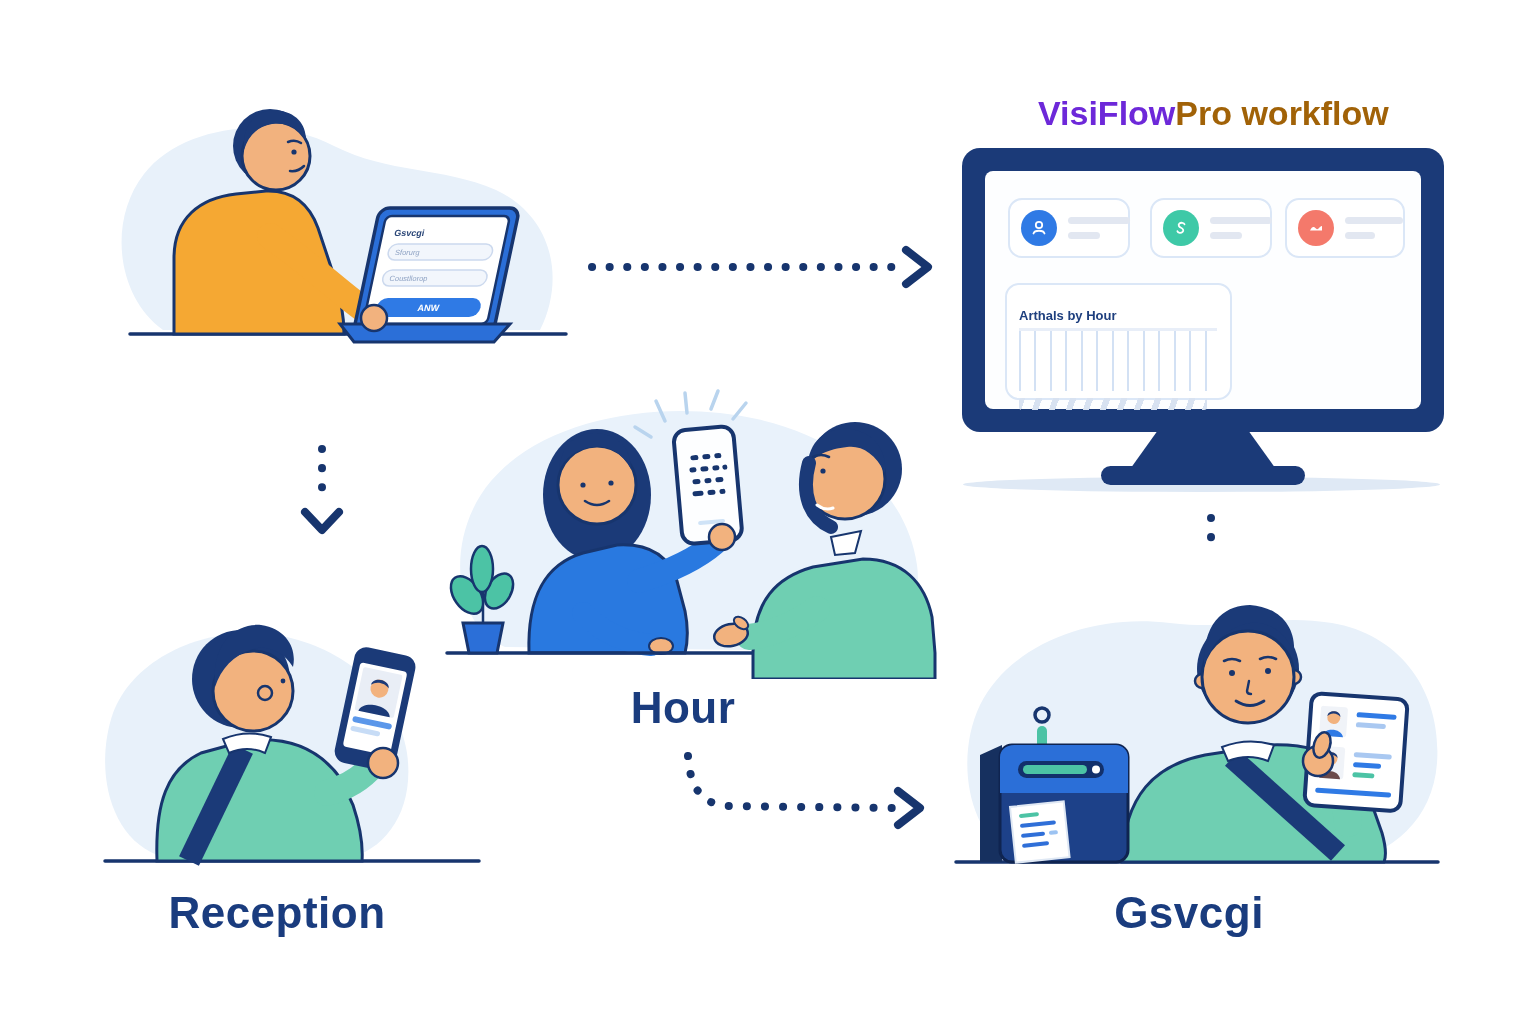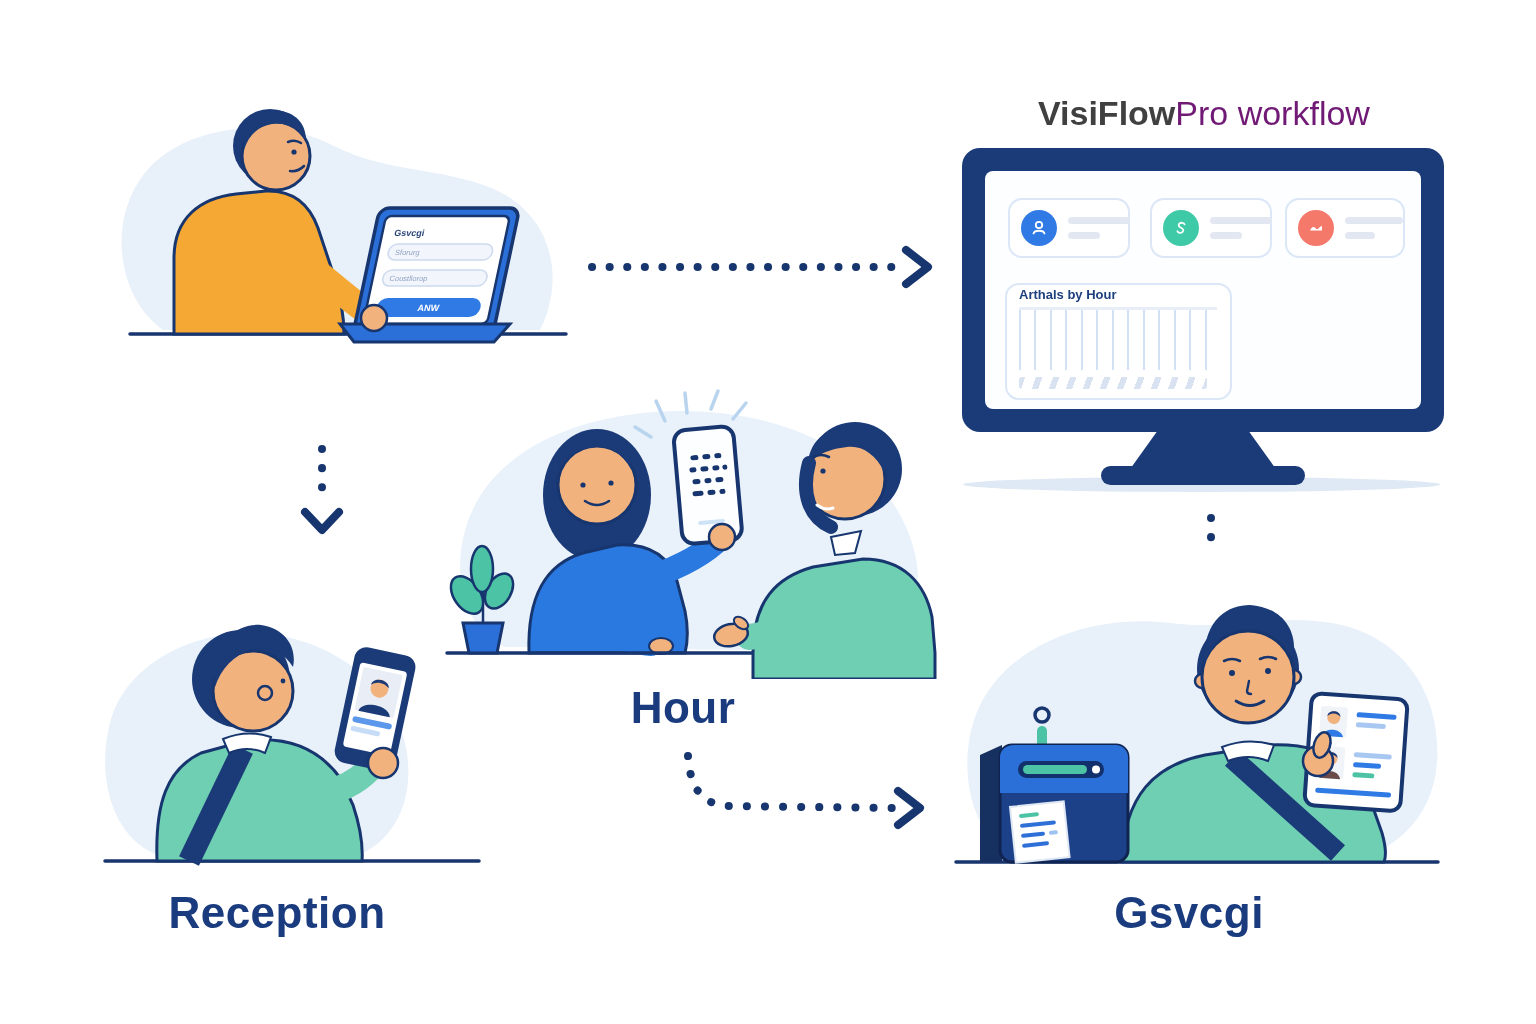--- a/index.html
+++ b/index.html
@@ -3,41 +3,41 @@
 <meta charset="utf-8">
 <style>
   html,body{margin:0;padding:0;background:#fff;}
   #stage{position:relative;width:1536px;height:1024px;background:#ffffff;overflow:hidden;
          font-family:"Liberation Sans",sans-serif;}
   .scene{position:absolute;}
   .step-label{position:absolute;transform:translateX(-50%);font-weight:700;font-size:44px;
               color:#1a3c7e;white-space:nowrap;letter-spacing:.5px;}
   
   .wf-title{position:absolute;left:1038px;top:94px;font-size:34px;color:#b9c3e0;white-space:nowrap;}
-  .wf-title .brand{font-weight:700;color:#404040;text-align:center;}
-  .wf-title .suffix{font-weight:400;color:#701a75;}
+  .wf-title .brand{font-weight:700;color:#6d28d9;text-align:center;}
+  .wf-title .suffix{font-weight:700;color:#a16207;}
   
   .monitor-shadow{position:absolute;left:963px;top:477px;width:477px;height:15px;border-radius:50%;
                   background:#dfe9f5;z-index:0;}
   .monitor-neck{position:absolute;left:1128px;top:428px;width:150px;height:44px;background:#1b3a78;
                 clip-path:polygon(21% 0,79% 0,100% 100%,0 100%);z-index:1;}
   .monitor-base{position:absolute;left:1101px;top:466px;width:204px;height:19px;border-radius:10px;
                 background:#1b3a78;z-index:1;}
   .monitor{position:absolute;left:962px;top:148px;width:482px;height:284px;background:#1b3a78;
            border-radius:18px;z-index:2;}
   .monitor-screen{position:absolute;left:23px;top:23px;width:436px;height:238px;background:#fdfeff;
                   border-radius:8px;}
   .stat-card{position:absolute;top:27px;width:122px;height:60px;border:2px solid #dbe7f7;border-radius:14px;
              box-sizing:border-box;display:flex;align-items:center;gap:11px;padding:0 11px;background:#fff;}
   .stat-circle{width:36px;height:36px;border-radius:50%;flex:none;display:flex;align-items:center;justify-content:center;}
   .c-blue{background:#2f7ae5;} .c-teal{background:#3ec9a7;} .c-coral{background:#f4796b;}
   .stat-lines{display:flex;flex-direction:column;gap:8px;}
   .bar{height:7px;border-radius:3.5px;background:#e2e7f1;}
   .panel{position:absolute;top:112px;height:117px;border:2px solid #dbe7f7;border-radius:14px;
-         box-sizing:border-box;padding:2px 12px;background:#fff;}
+         box-sizing:border-box;padding:23px 12px;background:#fff;}
   .panel-title{font-size:13px;font-weight:700;color:#1e3f7e;}
   .comb{margin-top:5px;width:198px;height:60px;border-top:3px solid #e8eef8;
         background:repeating-linear-gradient(90deg,#d3e1f4 0 2px,transparent 2px 15.5px);}
   .slashes{margin-top:7px;width:188px;height:12px;border-radius:3px;
            background:repeating-linear-gradient(110deg,#d8e2f1 0 6px,transparent 6px 16px);}
   .lrow{display:flex;align-items:center;gap:8px;margin-top:13px;}
   .ldot{width:8px;height:8px;border-radius:50%;background:#dfe4ef;flex:none;}
   .lbar{height:7px;border-radius:3.5px;background:#dfe4ef;}
   svg text{font-family:"Liberation Sans",sans-serif;}
   .arrows{position:absolute;left:0;top:0;pointer-events:none;z-index:3;}

